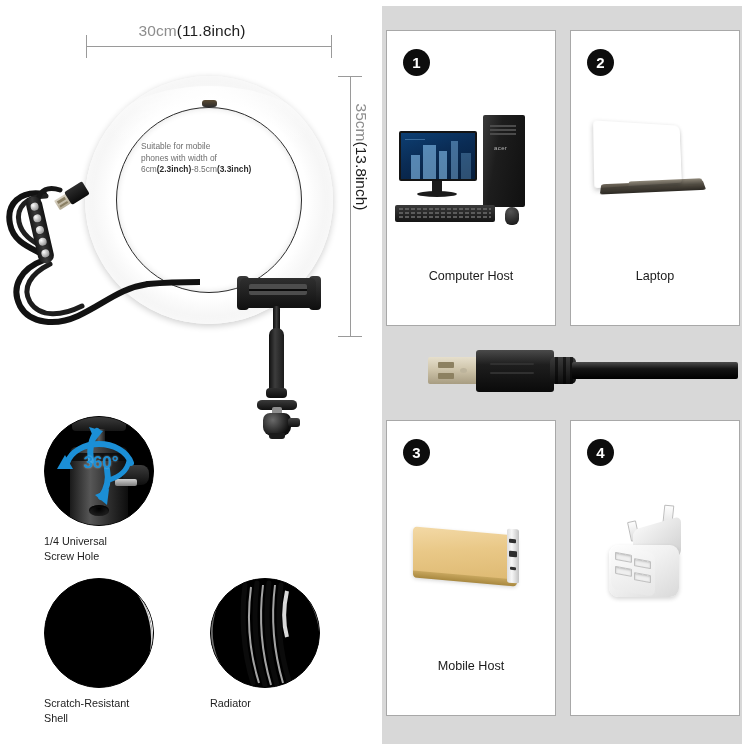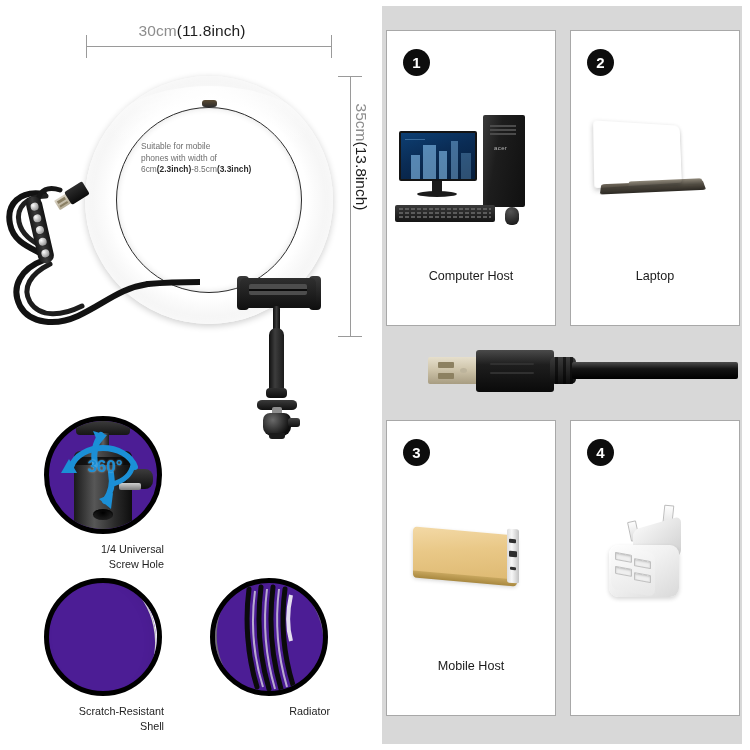--- a/index.html
+++ b/index.html
@@ -336,30 +336,30 @@
   
   .feat {
     position: absolute;
     width: 120px;
   }
   .feat-circle {
     position: relative;
     width: 108px;
     height: 108px;
     border-radius: 50%;
-    border: 5px solid #000000;
-    background: #4c1d95;
+    border: 1px solid #000000;
+    background: #000000;
     overflow: hidden;
   }
   .feat-label {
     margin-top: 8px;
     font-size: 10.8px;
     line-height: 14.5px;
     color: #1e1e1e;
-    text-align: right;
+    text-align: left;
   }
 
   #feat-1 { left: 44px; top: 416px; }
   #feat-2 { left: 210px; top: 416px; }
   #feat-3 { left: 44px; top: 578px; }
   #feat-4 { left: 210px; top: 578px; }
 
   
   .bh-top {
     position: absolute;

